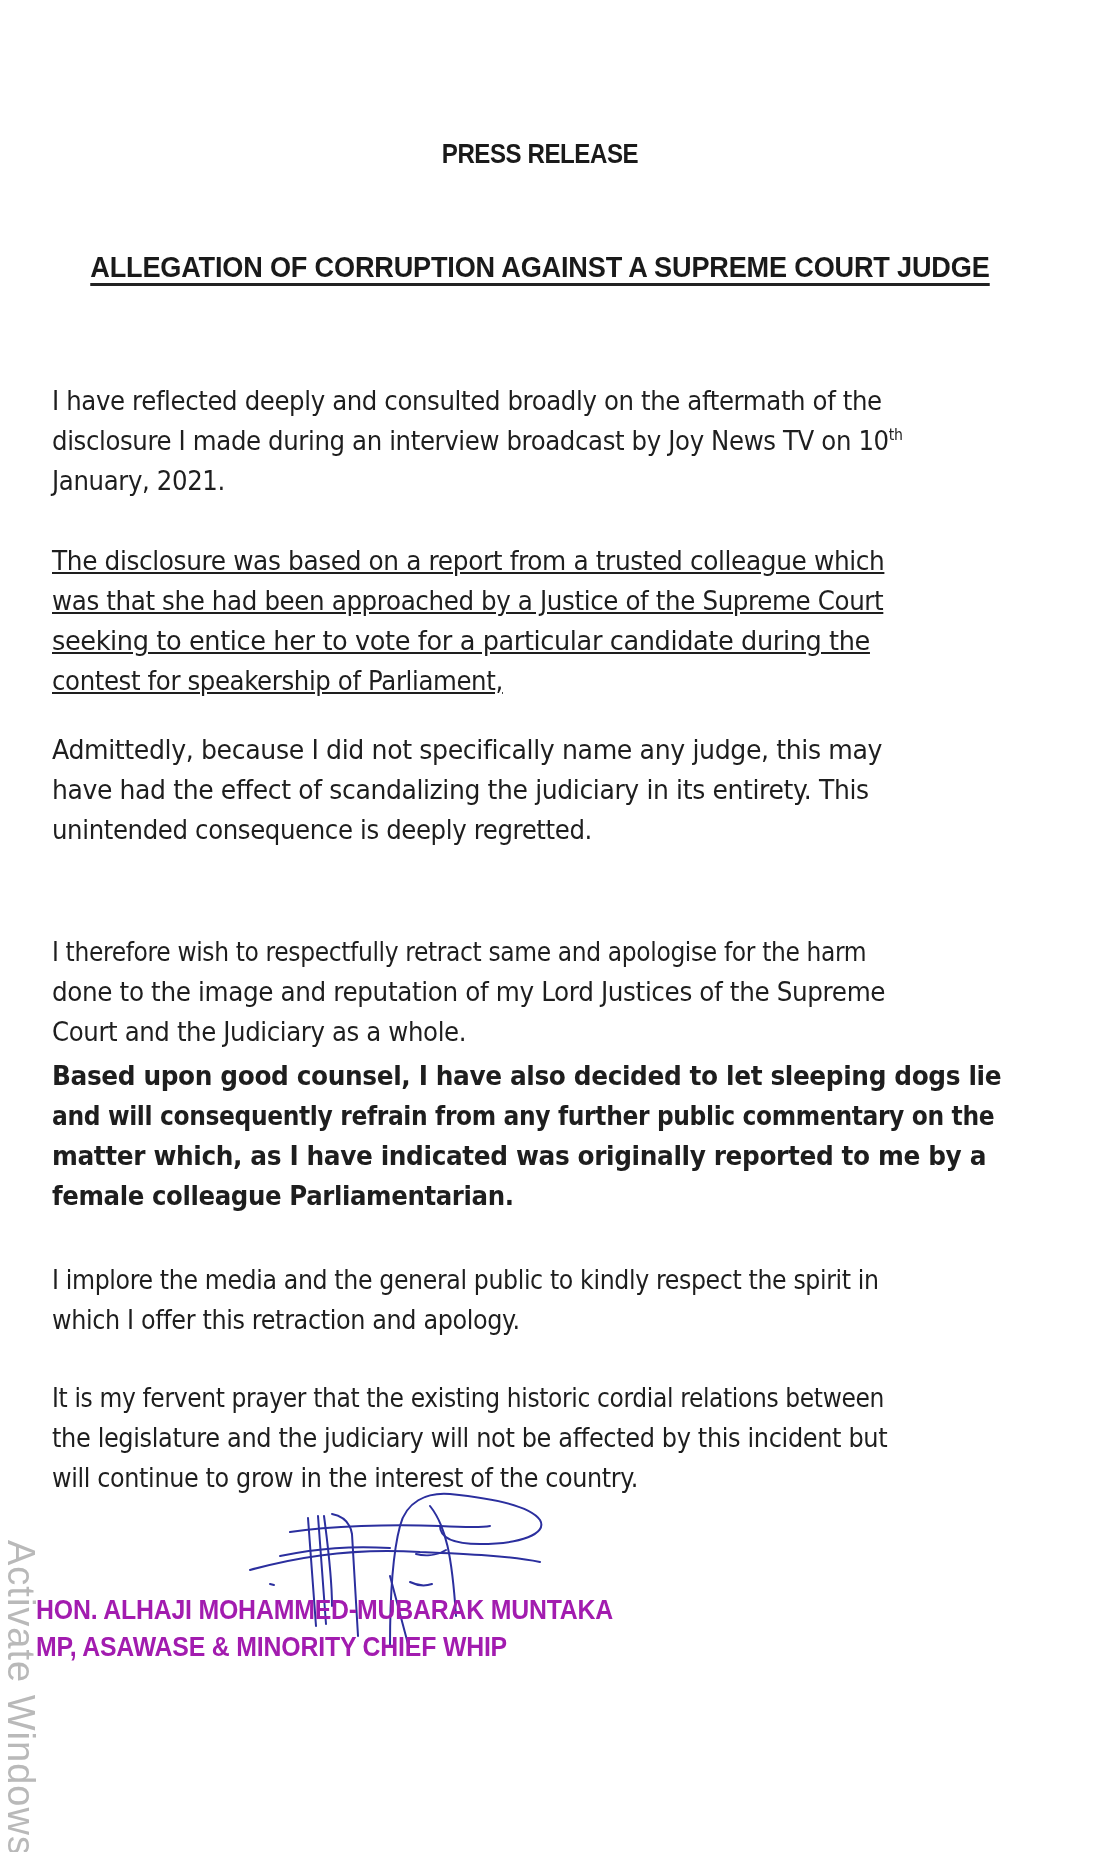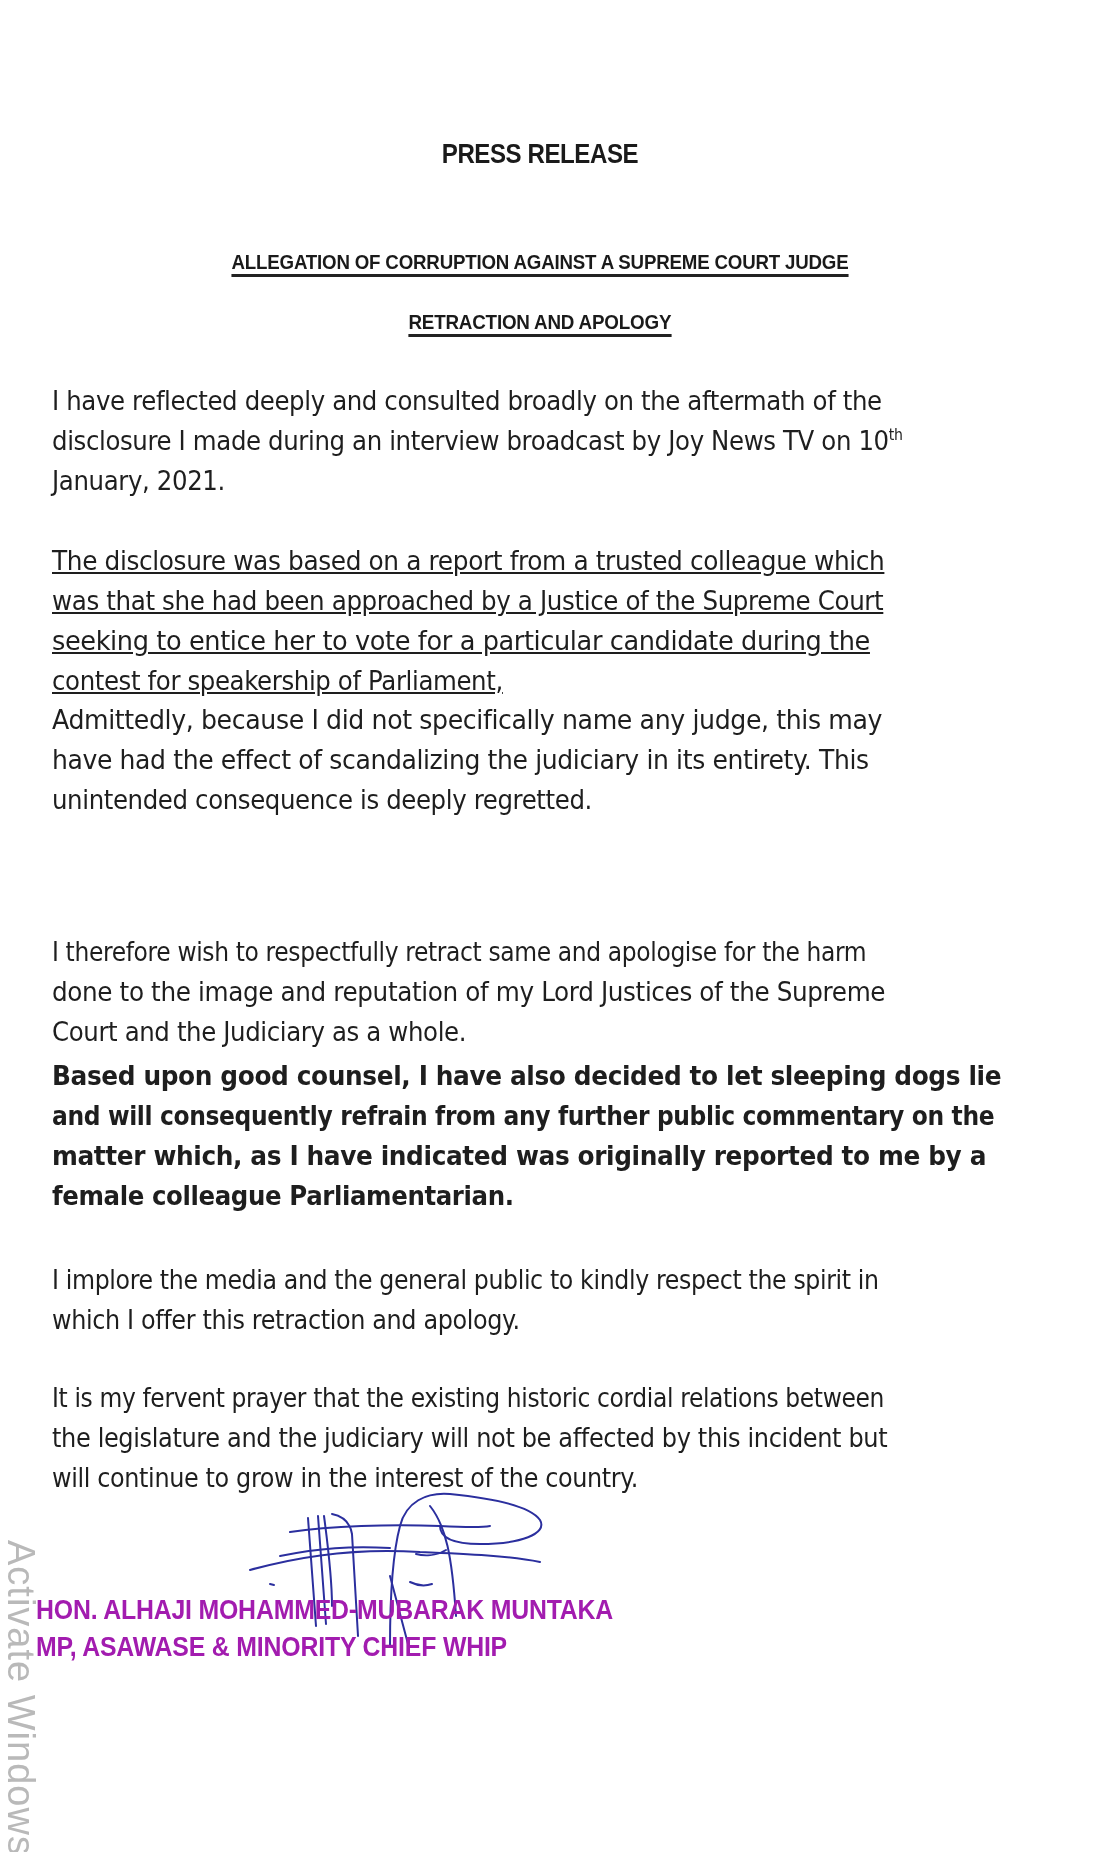--- a/index.html
+++ b/index.html
@@ -36,21 +36,21 @@
       transform-origin: center;
       color: #1a1a1a;
     }
     .headline {
       position: absolute;
       left: 0;
       width: 1080px;
       text-align: center;
       font-family: "Liberation Sans", sans-serif;
       font-weight: bold;
-      font-size: 20px;
+      font-size: 29px;
       color: #1a1a1a;
       letter-spacing: -0.2px;
     }
     .headline span {
       display: inline-block;
       border-bottom: 3px solid #222;
       line-height: 1.05;
       padding-bottom: 1px;
     }
     .headline.h1 { top: 251px; }
@@ -120,40 +120,37 @@
 </head>
 <body>
 
 <div class="page">
 
   <div class="press-title">PRESS RELEASE</div>
 
   <div class="headline h1">
     <span>ALLEGATION OF CORRUPTION AGAINST A SUPREME COURT JUDGE</span>
   </div>
-  <div class="headline h2">
-    <span>RETRACTION AND APOLOGY</span>
-  </div>
 
   <div class="body">
 
     <p class="para" style="top:365px;">
       <span class="ln" style="transform:scaleX(0.94)">I have reflected deeply and consulted broadly on the aftermath of the</span>
       <span class="ln" style="transform:scaleX(0.94)"><span>disclosure I made during an interview broadcast by Joy News TV on 10</span><sup>th</sup></span>
       <span class="ln" style="transform:scaleX(0.94)">January, 2021.</span>
     </p>
 
     <p class="para" style="top:525px;text-decoration:underline;">
       <span class="ln" style="transform:scaleX(0.955)">The disclosure was based on a report from a trusted colleague which</span>
       <span class="ln" style="transform:scaleX(0.945)">was that she had been approached by a Justice of the Supreme Court</span>
       <span class="ln" style="transform:scaleX(0.985)">seeking to entice her to vote for a particular candidate during the</span>
       <span class="ln" style="transform:scaleX(0.94)">contest for speakership of Parliament,</span>
     </p>
 
-    <p class="para" style="top:684px;">
+    <p class="para" style="top:714px;">
       <span class="ln" style="transform:scaleX(0.97)">Admittedly, because I did not specifically name any judge, this may</span>
       <span class="ln" style="transform:scaleX(0.965)">have had the effect of scandalizing the judiciary in its entirety. This</span>
       <span class="ln" style="transform:scaleX(0.94)">unintended consequence is deeply regretted.</span>
     </p>
 
     <p class="para" style="top:916px;">
       <span class="ln" style="transform:scaleX(0.9)">I therefore wish to respectfully retract same and apologise for the harm</span>
       <span class="ln" style="transform:scaleX(0.95)">done to the image and reputation of my Lord Justices of the Supreme</span>
       <span class="ln" style="transform:scaleX(0.94)">Court and the Judiciary as a whole.</span>
     </p>

